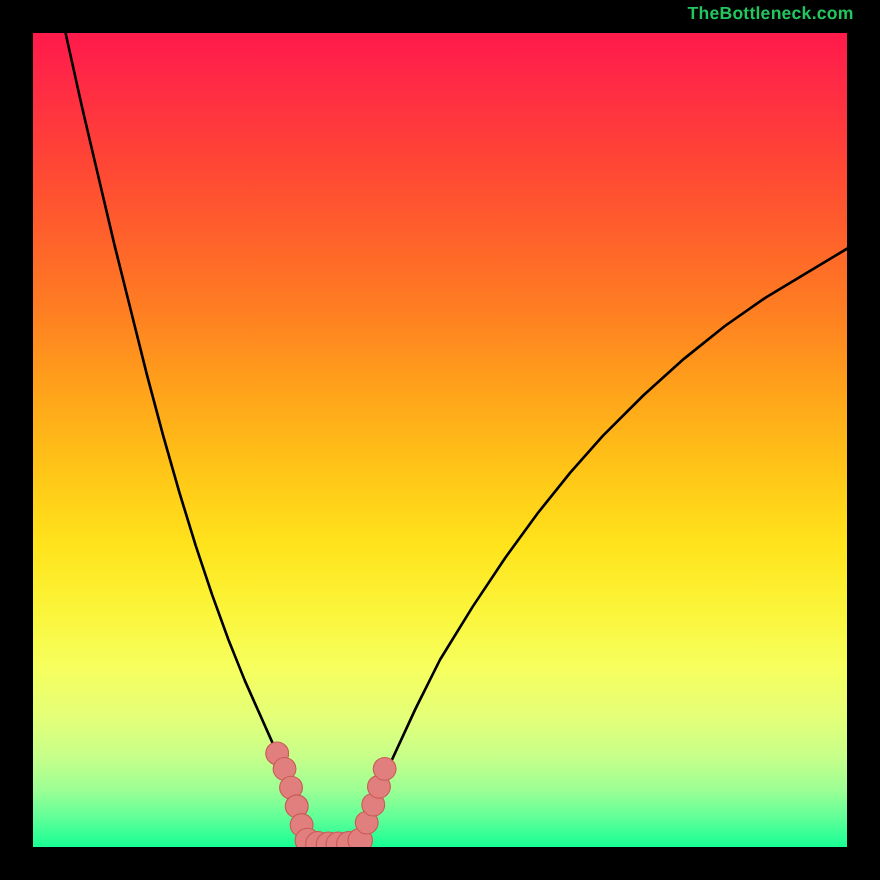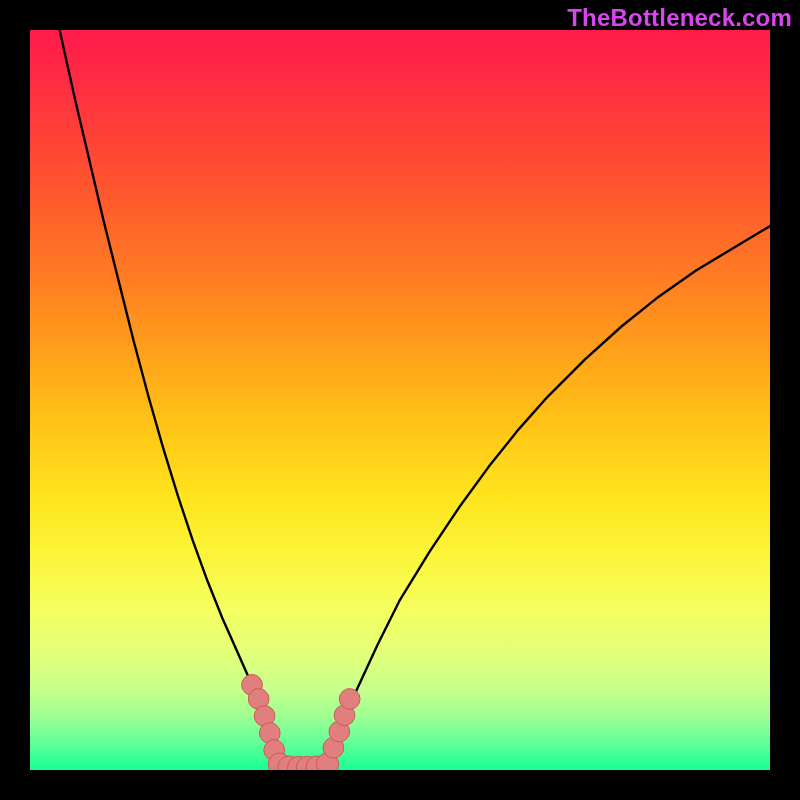--- a/index.html
+++ b/index.html
@@ -43,23 +43,23 @@
       #e4ff78 84%,
       #c6ff8a 89%,
       #9cff94 93%,
       #5fff98 96.5%,
       #17ff94 100%
     );
   }
   .watermark {
     position: absolute;
     top: 4px;
-    right: 8px;
-    color: #d946ef;
-    font-size: 24px;
+    right: 24px;
+    color: #22c55e;
+    font-size: 16px;
     font-weight: 600;
     letter-spacing: 0.2px;
   }
   svg.curves {
     position: absolute;
     left: 0; top: 0;
     width: 740px; height: 740px;
   }
 </style>
 </head>

